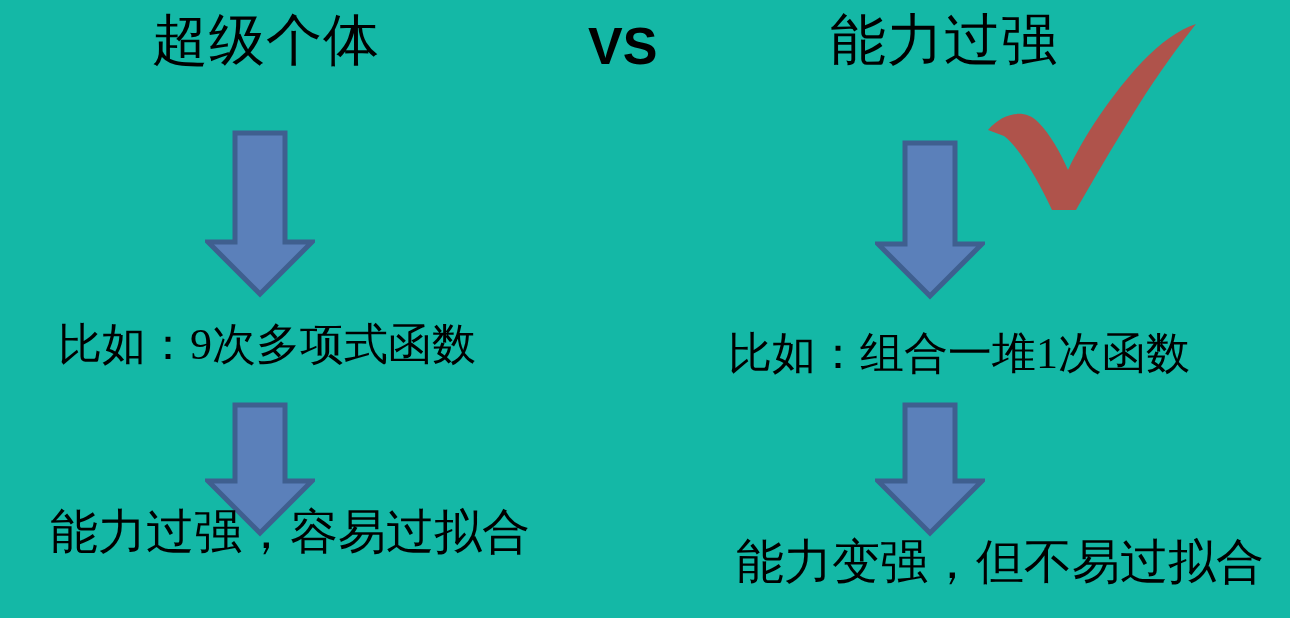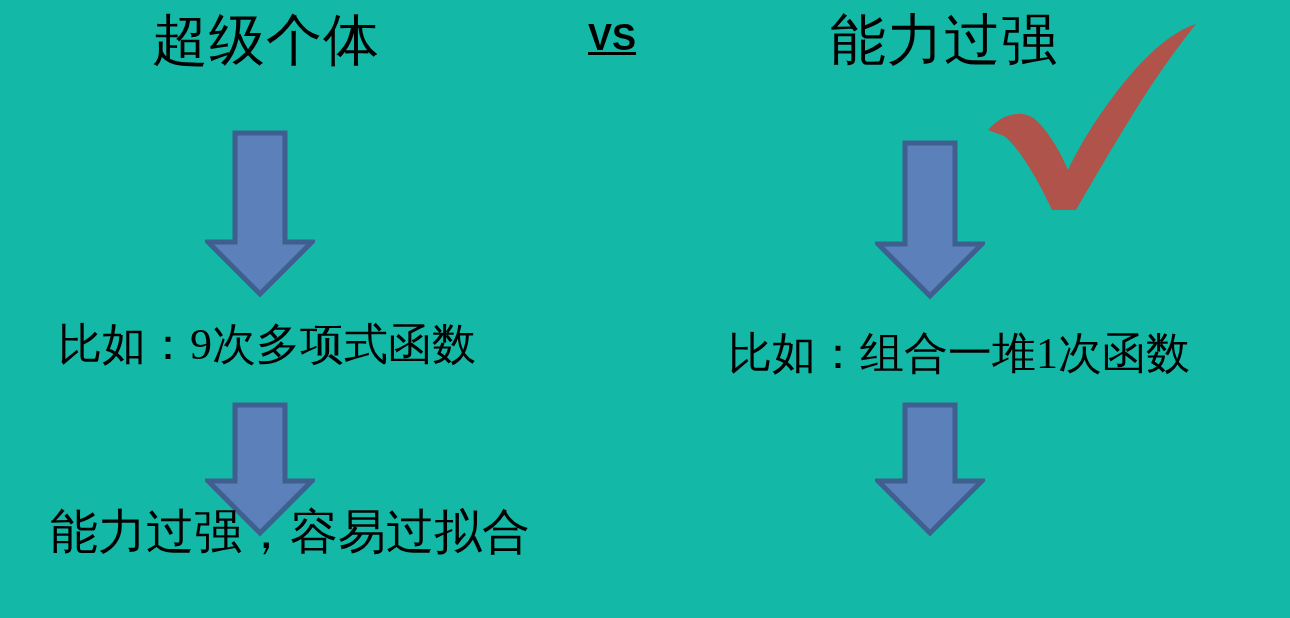--- a/index.html
+++ b/index.html
@@ -29,25 +29,24 @@
     line-height: 1.0;
     font-family: "Liberation Serif", "DejaVu Serif", serif;
   }
 
   .title-text {
     font-size: 56px;
     letter-spacing: 1px;
   }
 
   .vs-text {
-    font-size: 36px;
+    font-size: 52px;
     font-weight: bold;
     font-family: "Liberation Sans", "DejaVu Sans", sans-serif;
     letter-spacing: 0px;
-    text-decoration: underline;
   }
 
   .body-text {
     font-size: 44px;
     letter-spacing: 0px;
   }
 
   .bottom-text {
     font-size: 48px;
     letter-spacing: 0px;
@@ -107,20 +106,21 @@
   <svg class="arrow" id="arrow-right-top" width="110" height="160" viewBox="0 0 110 160">
     <polygon points="30,3 80,3 80,104 107,104 55,156 3,104 30,104" fill="#5B80BA" stroke="#3F5F8F" stroke-width="5" stroke-linejoin="miter"></polygon>
   </svg>
 
   <div class="txt body-text" id="mid-right">比如：组合一堆1次函数</div>
 
   <svg class="arrow" id="arrow-right-bottom" width="110" height="135" viewBox="0 0 110 135">
     <polygon points="30,3 80,3 80,79 107,79 55,131 3,79 30,79" fill="#5B80BA" stroke="#3F5F8F" stroke-width="5" stroke-linejoin="miter"></polygon>
   </svg>
 
+  <div class="txt bottom-text" id="bottom-right">能力变强，但不易过拟合</div>
 
   <svg id="checkmark" width="225" height="200" viewBox="0 0 225 200">
     <path d="M 8 112
              C 22 95, 44 90, 58 104
              C 70 116, 80 134, 88 152
              C 104 118, 132 76, 162 44
              C 180 25, 198 12, 216 6
              C 200 26, 178 56, 158 88
              C 134 126, 110 168, 96 192
              L 72 192

